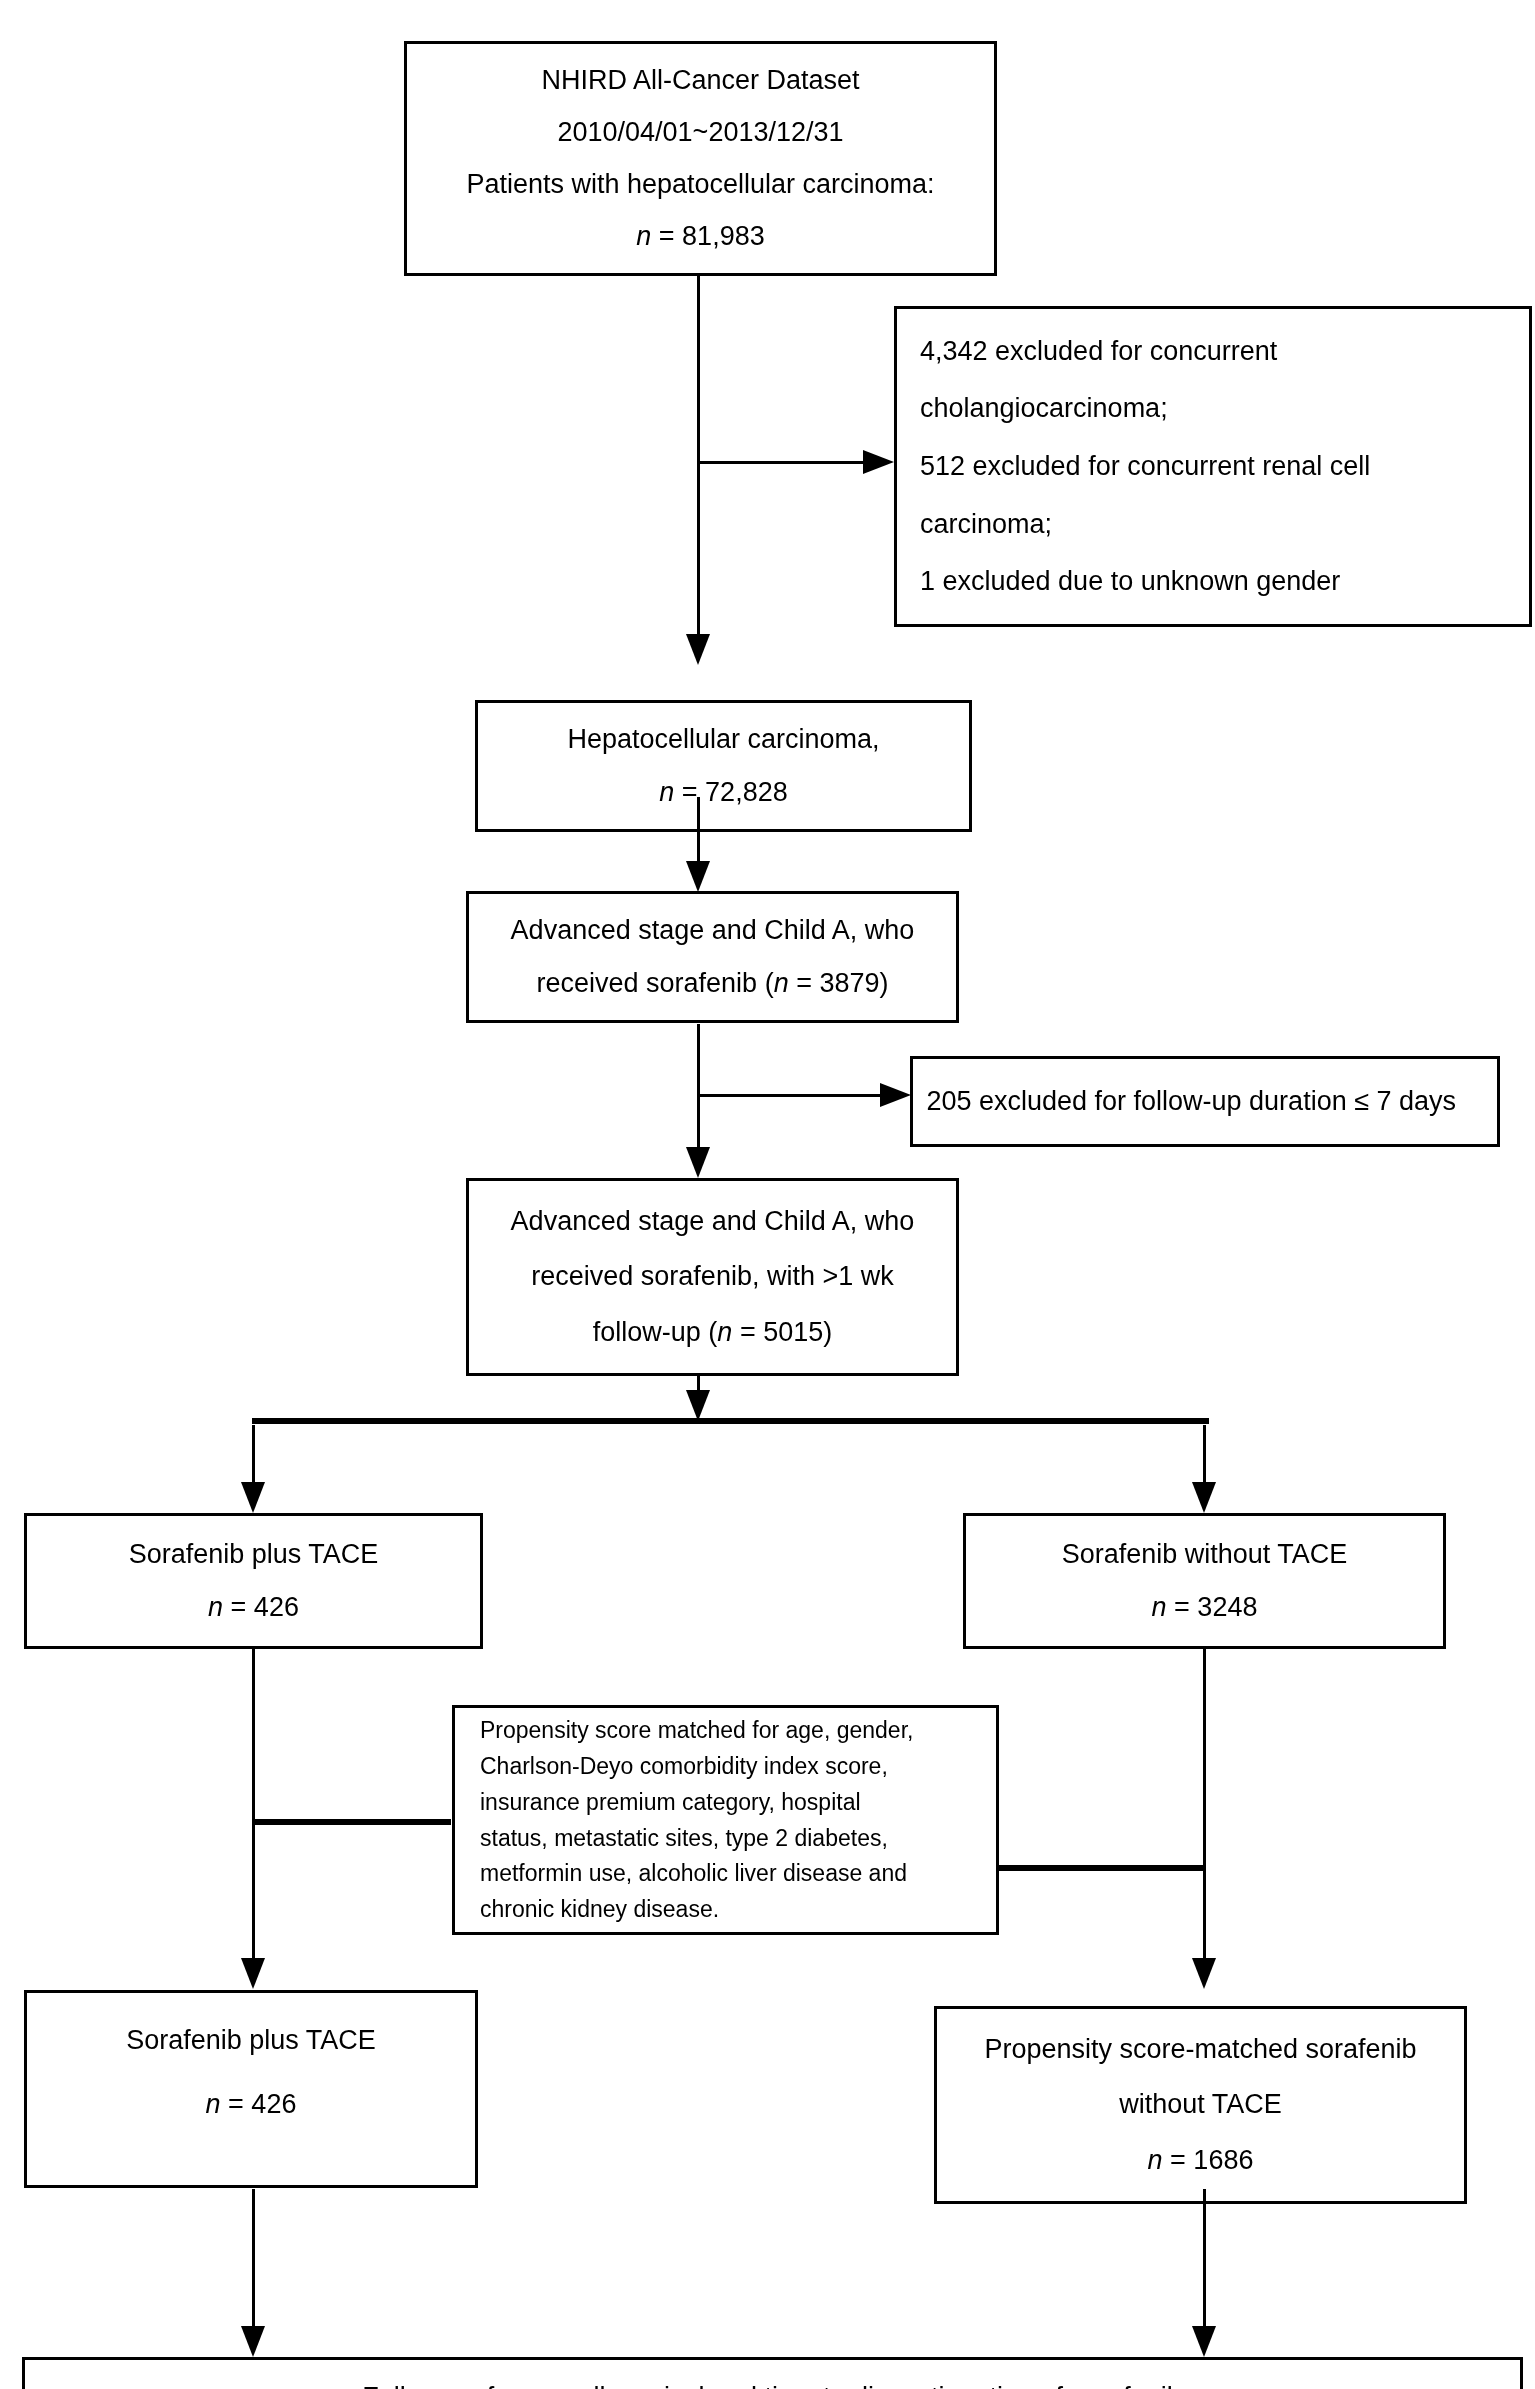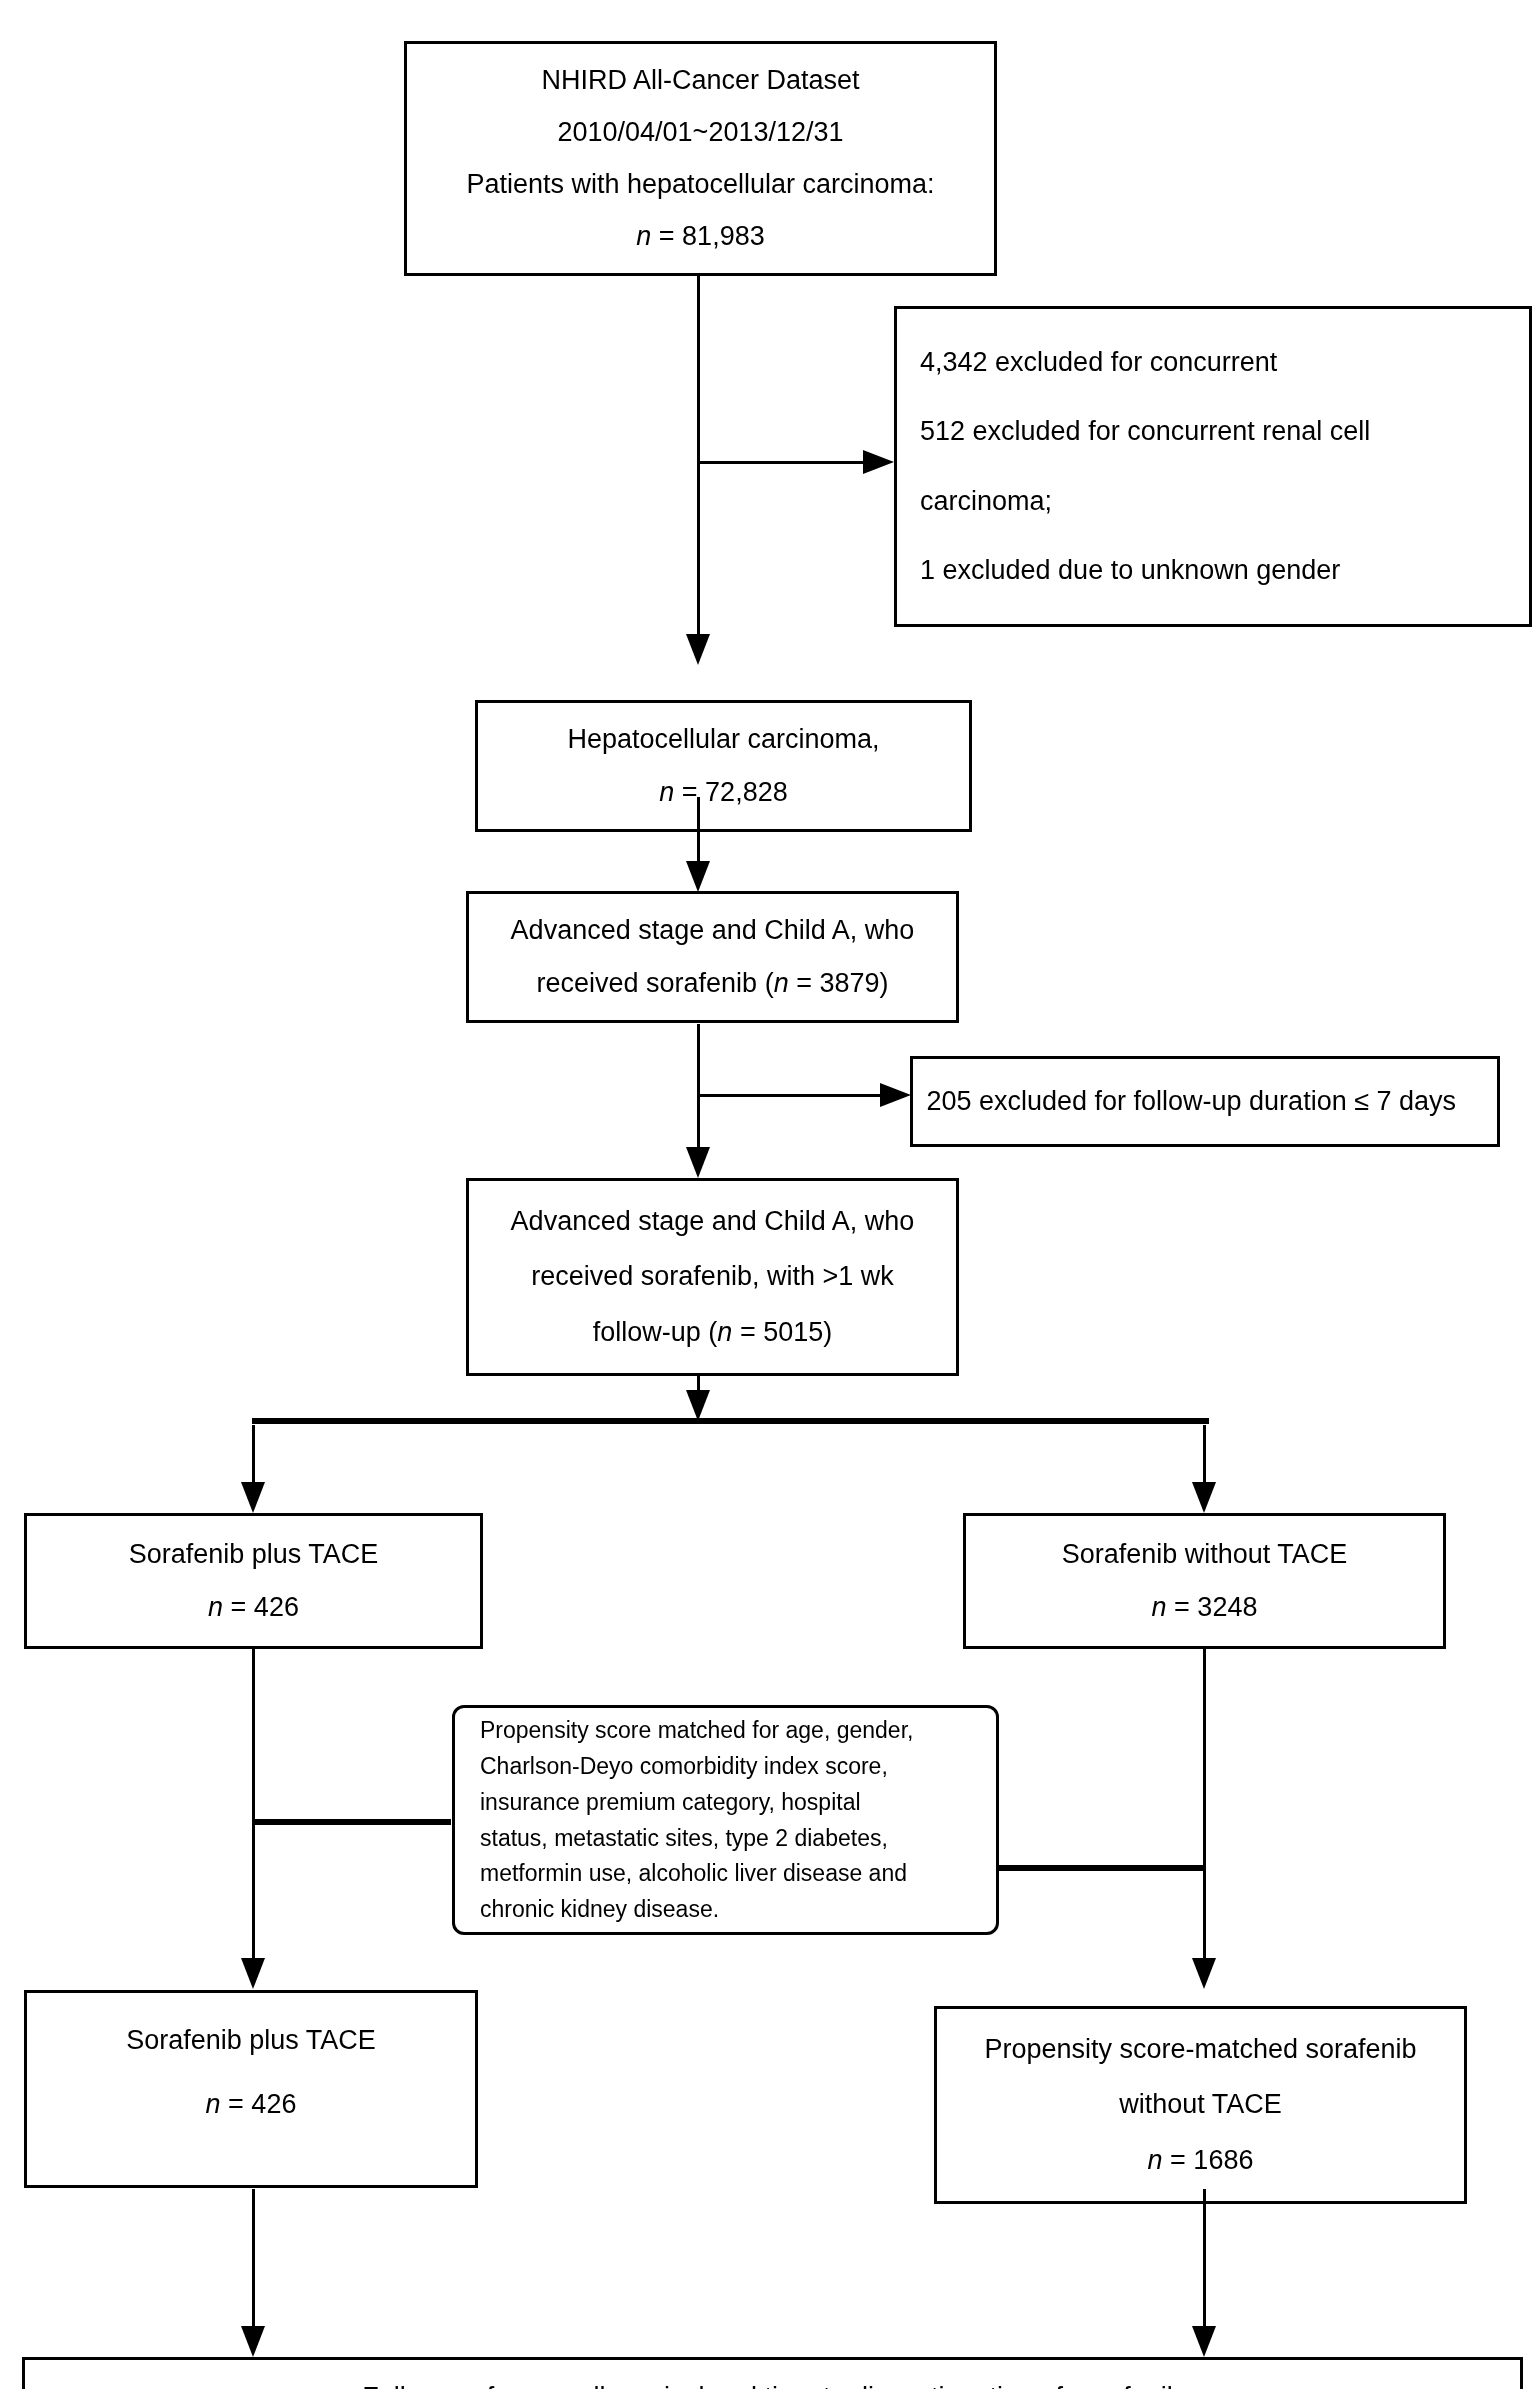--- a/index.html
+++ b/index.html
@@ -54,20 +54,21 @@
 
   <div class="box" style="left:404px;top:41px;width:593px;height:235px;">
     <span class="bl">NHIRD All-Cancer Dataset</span>
     <span class="bl">2010/04/01~2013/12/31</span>
     <span class="bl">Patients with hepatocellular carcinoma:</span>
     <span class="bl"><span></span><span class="it">n</span><span> = 81,983</span></span>
   </div>
 
   <div class="box left" style="left:894px;top:306px;width:638px;height:321px;padding-left:23px;">
     <span class="bl">4,342 excluded for concurrent</span>
+    <span class="bl">cholangiocarcinoma;</span>
     <span class="bl">512 excluded for concurrent renal cell</span>
     <span class="bl">carcinoma;</span>
     <span class="bl">1 excluded due to unknown gender</span>
   </div>
 
   <div class="box" style="left:475px;top:664px;width:497px;height:132px;margin-top:36px;">
     <span class="bl">Hepatocellular carcinoma,</span>
     <span class="bl"><span></span><span class="it">n</span><span> = 72,828</span></span>
   </div>
 
@@ -89,21 +90,21 @@
   <div class="box" style="left:24px;top:1513px;width:459px;height:136px;">
     <span class="bl">Sorafenib plus TACE</span>
     <span class="bl"><span></span><span class="it">n</span><span> = 426</span></span>
   </div>
 
   <div class="box" style="left:963px;top:1513px;width:483px;height:136px;">
     <span class="bl">Sorafenib without TACE</span>
     <span class="bl"><span></span><span class="it">n</span><span> = 3248</span></span>
   </div>
 
-  <div class="box left small" style="left:452px;top:1705px;width:547px;height:230px;padding-left:25px;border-radius:12px;">
+  <div class="box left small" style="left:452px;top:1705px;width:547px;height:230px;padding-left:25px;">
     <span class="bl">Propensity score matched for age, gender,</span>
     <span class="bl">Charlson-Deyo comorbidity index score,</span>
     <span class="bl">insurance premium category, hospital</span>
     <span class="bl">status, metastatic sites, type 2 diabetes,</span>
     <span class="bl">metformin use, alcoholic liver disease and</span>
     <span class="bl">chronic kidney disease.</span>
   </div>
 
   <div class="box" style="left:24px;top:1990px;width:454px;height:198px;">
     <span class="bl">Sorafenib plus TACE</span>

